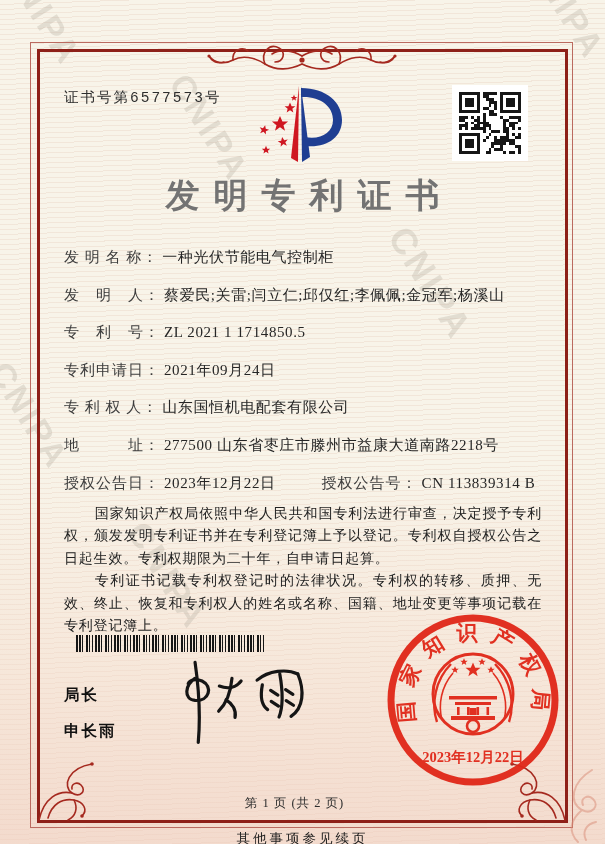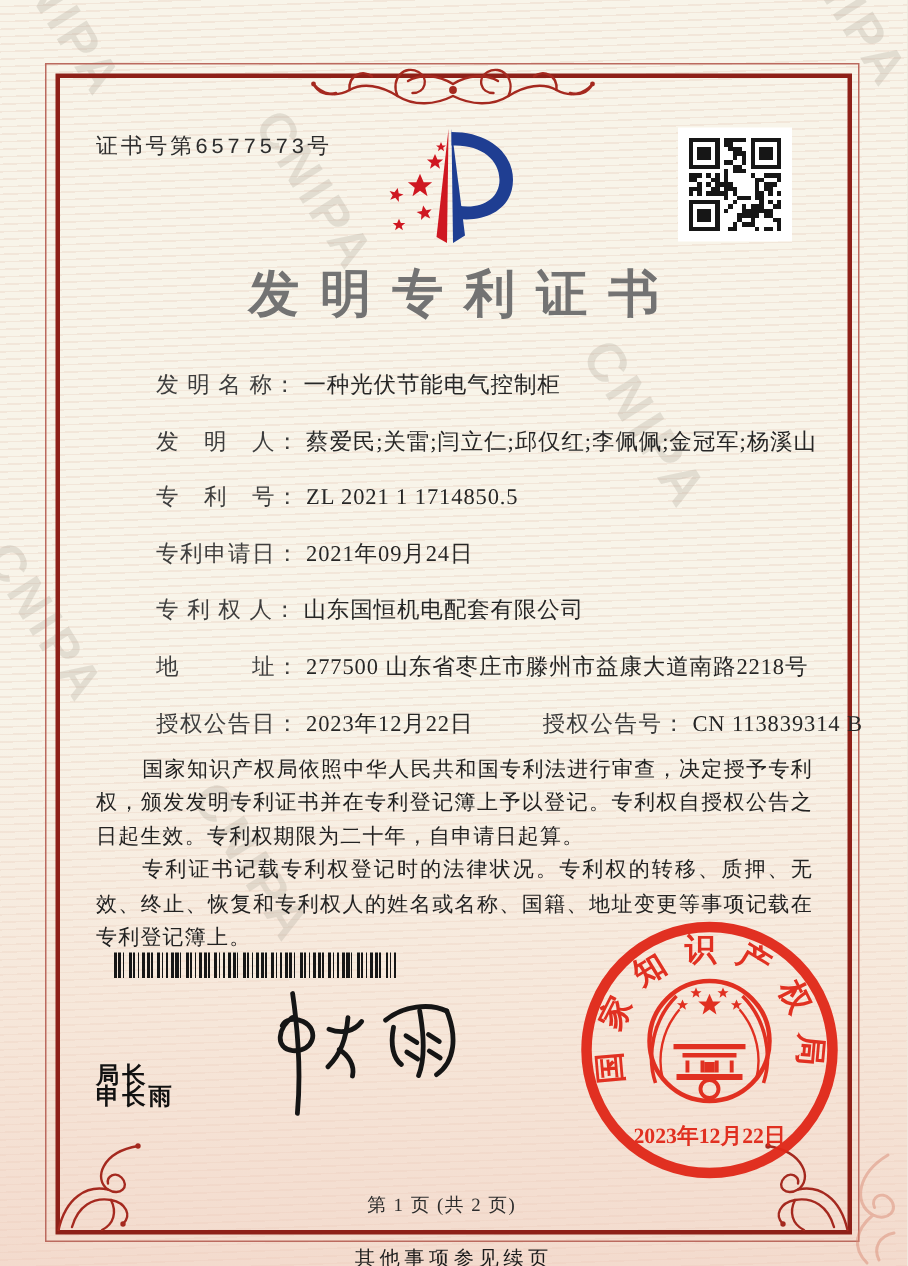--- a/index.html
+++ b/index.html
@@ -30,35 +30,35 @@
   }
   .cert-no{position:absolute; left:64px; top:88px; font-size:14.5px; color:#2d2d2d; letter-spacing:2px;font-family:Liberation Mono, monospace;}
   .logo{position:absolute; left:250px; top:78px; width:102px; height:94px;}
   .qr{position:absolute; left:452px; top:85px; width:76px; height:76px; background:#fff; padding:0; }
   .qr svg{position:absolute; left:7px; top:7px; width:62px; height:62px;}
   .title{
     position:absolute; left:0; right:0; top:173px; text-align:center;
     font-size:34px; font-weight:700; color:#737373; letter-spacing:14px; text-indent:14px;
   }
   .fields{position:absolute; left:64px; top:246px; width:482px;}
-  .field-row{height:23px; line-height:23px; margin-bottom:14.6px; font-size:15px; white-space:nowrap;margin-left:40px;}
+  .field-row{height:23px; line-height:23px; margin-bottom:14.6px; font-size:15px; white-space:nowrap;}
   .f-label{color:#3d3d3d; letter-spacing:1px;}
   .f-value{color:#262626; letter-spacing:.6px; margin-left:4px;}
   .pair2{margin-left:46px;}
   .paras{position:absolute; left:64px; top:503px; width:478px; font-size:14px; line-height:22.4px;
          color:#222; text-align:justify;}
   .paras p{margin:0; text-indent:2.2em; letter-spacing:.8px;}
   .barcode{
     position:absolute; left:76px; top:635px; width:188px; height:17px;
     background:repeating-linear-gradient(90deg,
       #161616 0 2px, transparent 2px 3px, #161616 3px 5px, transparent 5px 6px,
       #161616 6px 7px, transparent 7px 10px, #161616 10px 12px, transparent 12px 13px,
       #161616 13px 14px, transparent 14px 16px, #161616 16px 17px, transparent 17px 19px);
   }
-  .director-title{position:absolute; left:64px; top:707px; font-size:15.5px; font-weight:600;
+  .director-title{position:absolute; left:64px; top:685px; font-size:15.5px; font-weight:600;
     color:#111; letter-spacing:2px; font-family:"Liberation Sans","DejaVu Sans",sans-serif;}
   .director-name{position:absolute; left:64px; top:721px; font-size:15.5px; font-weight:600;
     color:#111; letter-spacing:2px; font-family:"Liberation Sans","DejaVu Sans",sans-serif;}
   .signature{position:absolute; left:166px; top:652px; width:150px; height:92px;}
   .seal{position:absolute; left:383px; top:610px; width:180px; height:180px; opacity:.95;}
   .page-num{position:absolute; left:0; right:16px; top:795px; text-align:center; font-size:12.5px; color:#2d2d2d; letter-spacing:1px;}
   .cont-note{position:absolute; left:0; right:0; top:830px; text-align:center; font-size:13.5px; color:#1c1c1c; letter-spacing:3px;}
   .ornament-top{position:absolute; left:202px; top:36px; width:200px; height:46px;}
   .corner{position:absolute; width:62px; height:64px;}
   .corner.bl{left:34px; top:760px;}

